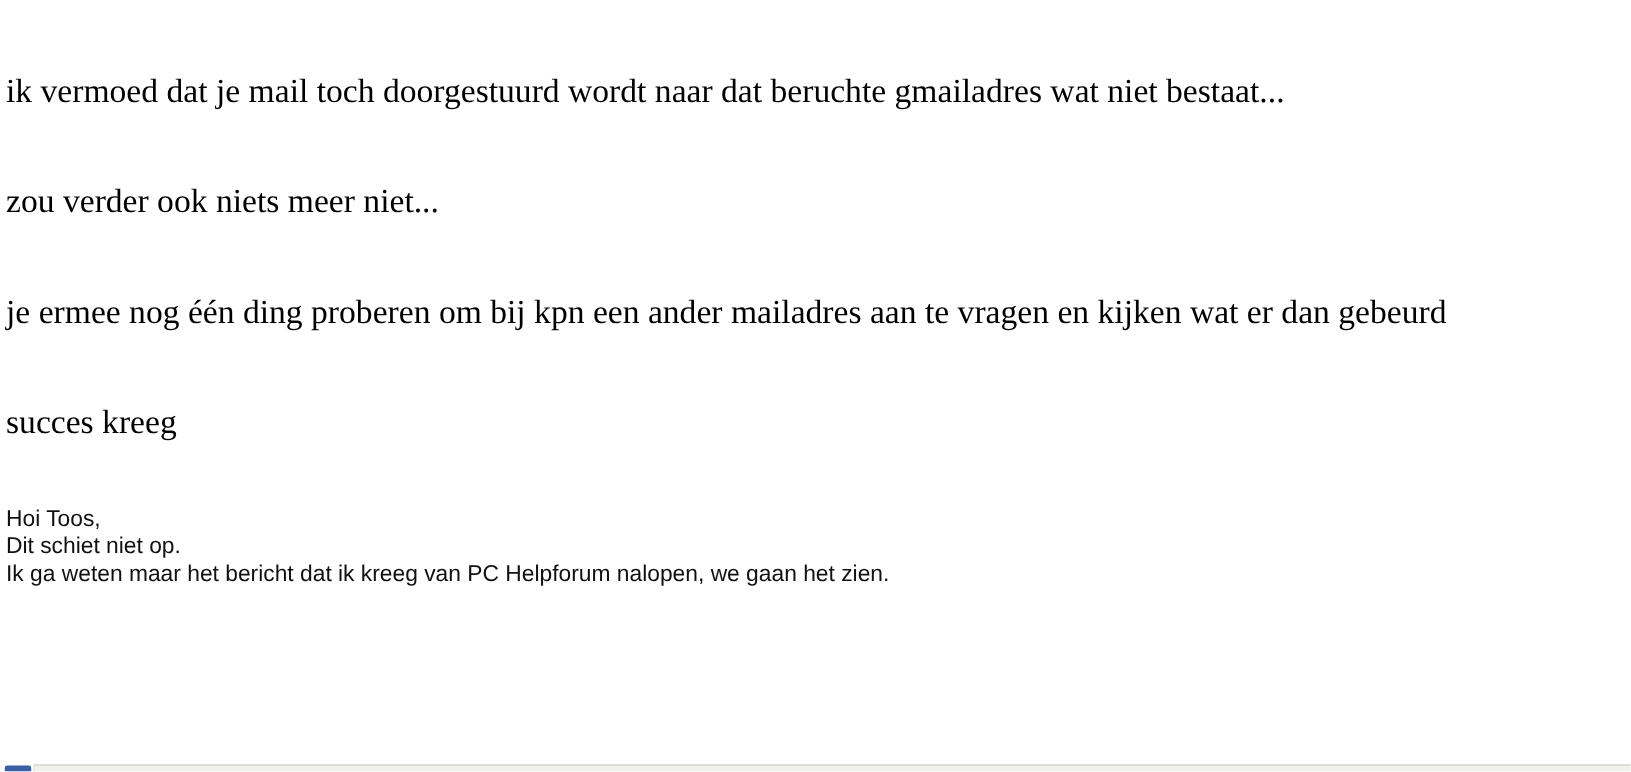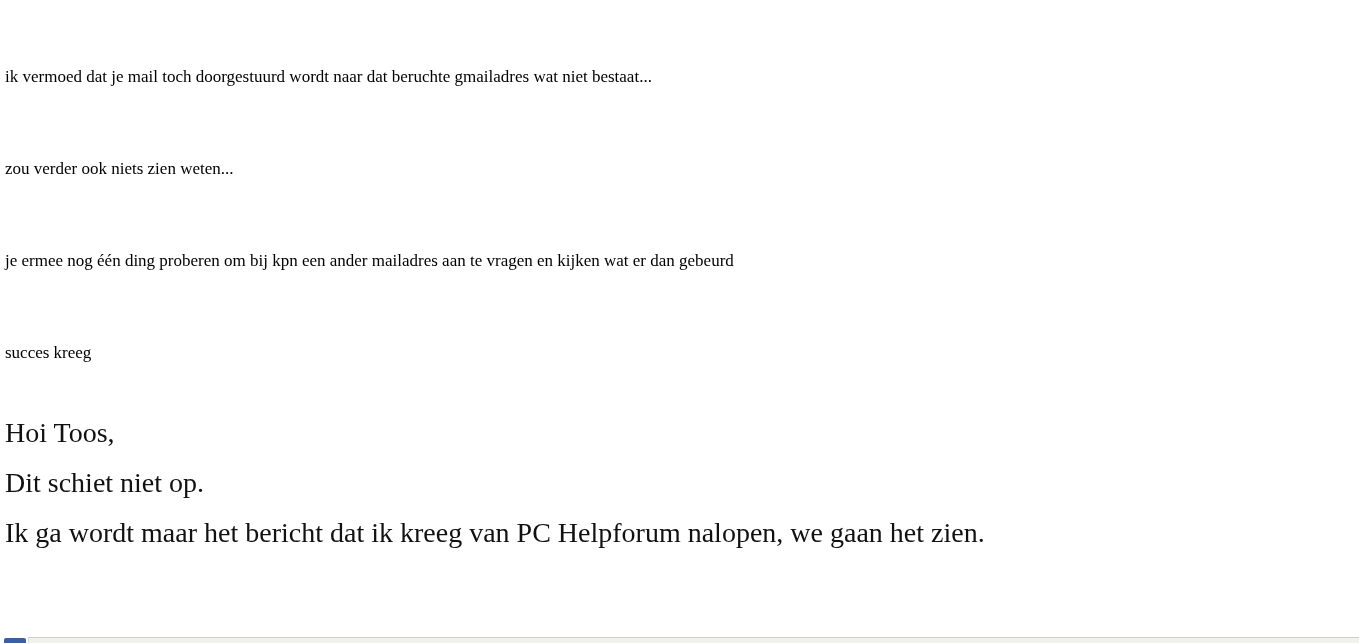--- a/index.html
+++ b/index.html
@@ -8,37 +8,36 @@
     width: 1359px;
     height: 643px;
     overflow: hidden;
     position: relative;
     font-family: "Liberation Sans", sans-serif;
     color: #1a1a1a;
   }
   
   .serif-block {
     font-family: "Liberation Serif", serif;
-    font-size: 17px;
+    font-size: 28px;
     line-height: 30.6px;
     color: #000000;
     padding: 1px 0 0 5px;
     white-space: pre-wrap;
   }
   
   .reply-para {
-    font-size: 28px;
+    font-size: 19px;
     line-height: 23px;
     margin-left: 5px;
     white-space: pre-wrap;
     color: #111111;
-    font-family: Liberation Serif, serif;
   }
   .reply-para.first { margin-top: 22px; }
-  .reply-para + .reply-para { margin-top: 27px; }
+  .reply-para + .reply-para { }
   
   .bottom-band {
     position: absolute;
     left: 28px;
     right: 0;
     bottom: 0;
     height: 6px;
     background: #f1f1ee;
     border-top: 1px solid #cfcfcc;
     border-left: 1px solid #dcdcda;
@@ -51,26 +50,26 @@
     height: 5px;
     background: #3a5fa3;
     border-radius: 2px 2px 0 0;
   }
 </style>
 </head>
 <body>
 
 <div class="serif-block">
   <div class="line">ik vermoed dat je mail toch doorgestuurd wordt naar dat beruchte gmailadres wat niet bestaat...</div>
-  <div class="line">zou verder ook niets zien weten...</div>
+  <div class="line">zou verder ook niets meer niet...</div>
   <div class="line">je ermee nog één ding proberen om bij kpn een ander mailadres aan te vragen en kijken wat er dan gebeurd</div>
   <div class="line">succes kreeg</div>
 </div>
 
 <div>
   <p class="reply-para first">Hoi Toos,</p>
   <p class="reply-para">Dit schiet niet op.</p>
-  <p class="reply-para">Ik ga wordt maar het bericht dat ik kreeg van PC Helpforum nalopen, we gaan het zien.</p>
+  <p class="reply-para">Ik ga weten maar het bericht dat ik kreeg van PC Helpforum nalopen, we gaan het zien.</p>
 
 </div>
 
 <div class="bottom-band"></div>
 <div class="bottom-icon"></div>
 
 </body></html>

